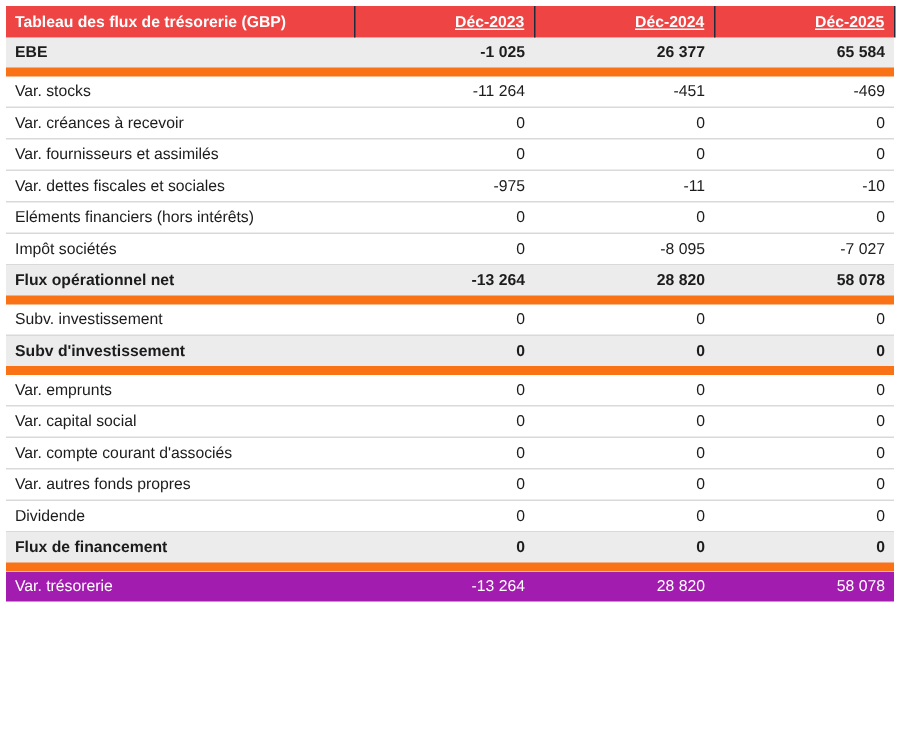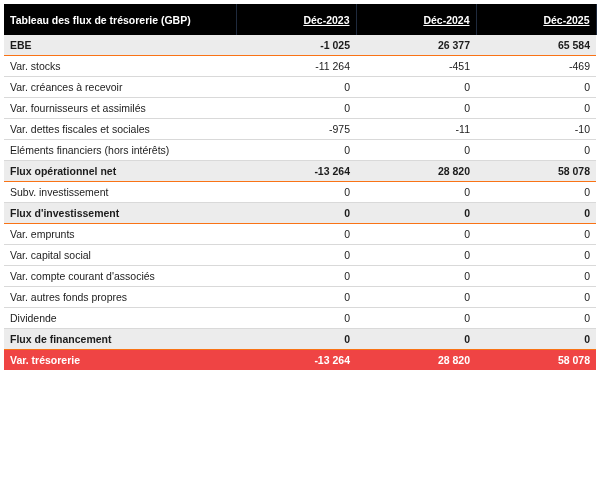--- a/index.html
+++ b/index.html
@@ -21,51 +21,51 @@
   table.cf {
     border-collapse: collapse;
     width: 592px;
     table-layout: fixed;
     font-size: 10.5px;
     color: #1c1c1c;
   }
   table.cf col.label { width: 232px; }
   table.cf col.num { width: 120px; }
   thead th {
-    background: #000000;
+    background: #ef4444;
     color: #ffffff;
     font-weight: bold;
     font-size: 10.5px;
-    height: 31px;
+    height: 21px;
     padding: 0 6px;
     vertical-align: middle;
     border-right: 1px solid #1f2a3d;
   }
   thead th.label-head { text-align: left; }
   thead th.num-head { text-align: right; text-decoration: underline; }
   tbody td {
     height: 20px;
     padding: 0 6px;
     vertical-align: middle;
     border-bottom: 1px solid #d9d9d9;
     white-space: nowrap;
     overflow: hidden;
   }
   tbody td.label { text-align: left; }
   tbody td.num { text-align: right; }
   tr.normal td { background: #ffffff; }
   tr.subtotal td {
     background: #ececec;
     font-weight: bold;
-    border-bottom: 1px solid #f97316;
+    border-bottom: 6px solid #f97316;
   }
   tr.highlight td {
-    background: #ef4444;
+    background: #a21caf;
     color: #ffffff;
-    font-weight: bold;
+    font-weight: normal;
     border-bottom: 1px solid #ffffff;
   }
   tr.spacer td {
     height: 6px;
     background: #ffffff;
     border-bottom: none;
     padding: 0;
   }
 </style>
 </head>
@@ -117,34 +117,40 @@
           <td class="num">-975</td>
           <td class="num">-11</td>
           <td class="num">-10</td>
         </tr>
         <tr class="normal">
           <td class="label">Eléments financiers (hors intérêts)</td>
           <td class="num">0</td>
           <td class="num">0</td>
           <td class="num">0</td>
         </tr>
+        <tr class="normal">
+          <td class="label">Impôt sociétés</td>
+          <td class="num">0</td>
+          <td class="num">-8 095</td>
+          <td class="num">-7 027</td>
+        </tr>
         <tr class="subtotal">
           <td class="label">Flux opérationnel net</td>
           <td class="num">-13 264</td>
           <td class="num">28 820</td>
           <td class="num">58 078</td>
         </tr>
         <tr class="normal">
           <td class="label">Subv. investissement</td>
           <td class="num">0</td>
           <td class="num">0</td>
           <td class="num">0</td>
         </tr>
         <tr class="subtotal">
-          <td class="label">Flux d'investissement</td>
+          <td class="label">Subv d'investissement</td>
           <td class="num">0</td>
           <td class="num">0</td>
           <td class="num">0</td>
         </tr>
         <tr class="normal">
           <td class="label">Var. emprunts</td>
           <td class="num">0</td>
           <td class="num">0</td>
           <td class="num">0</td>
         </tr>

